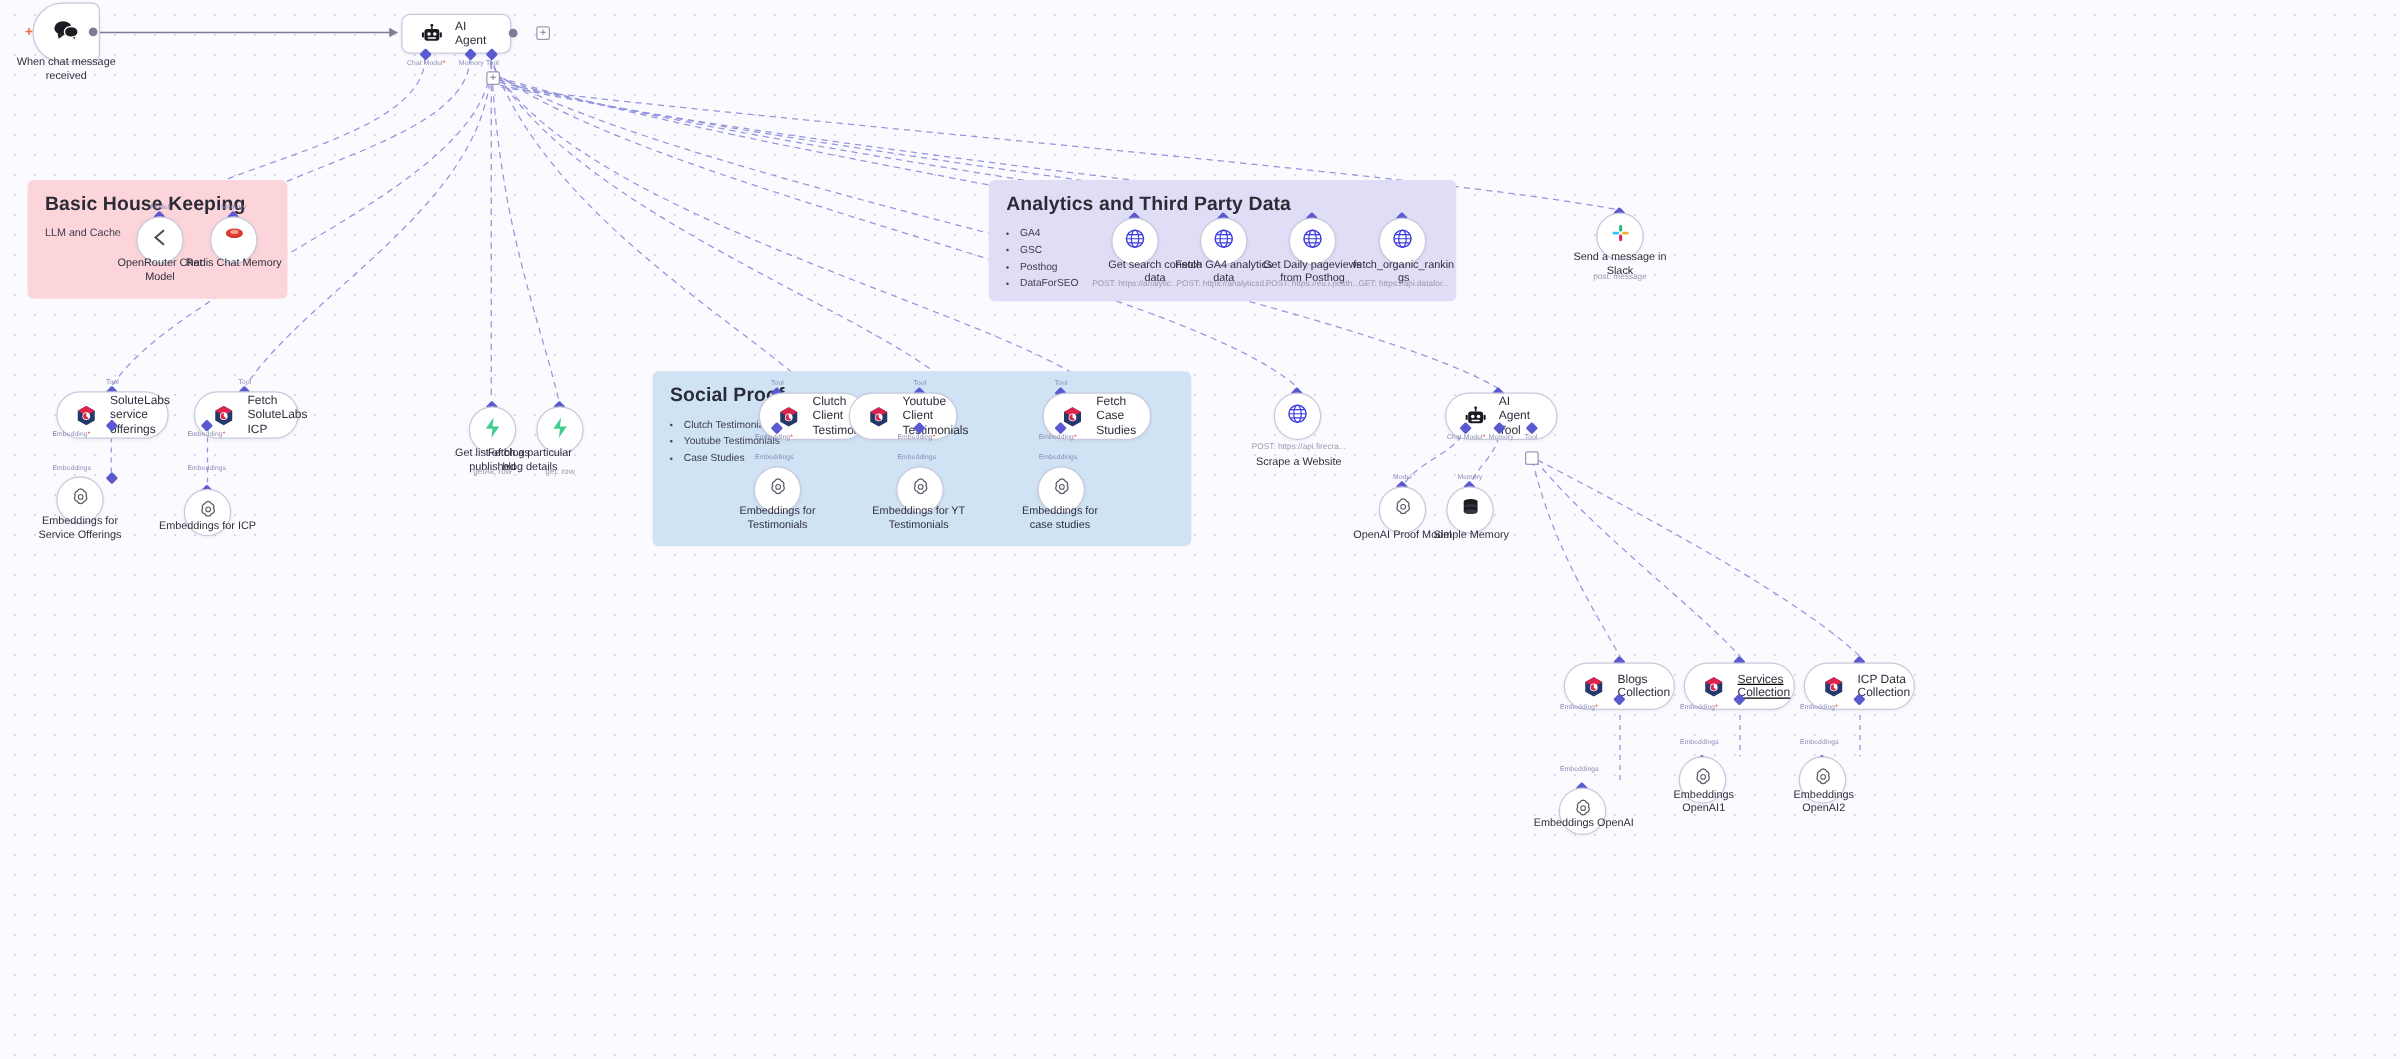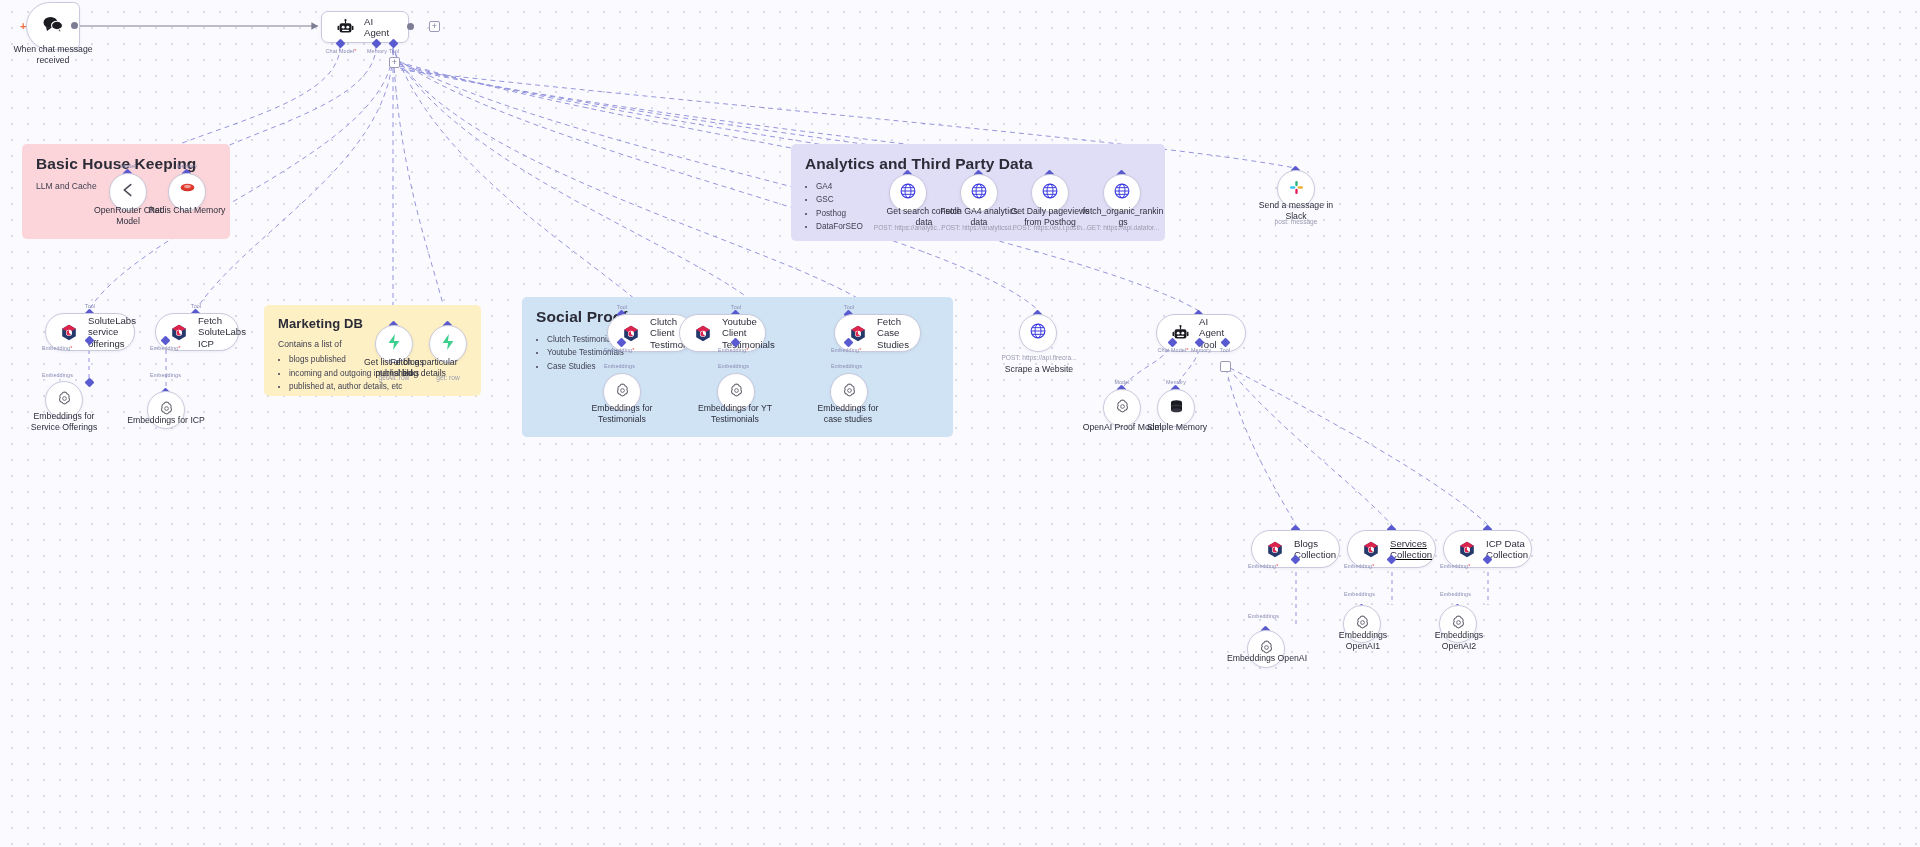--- a/index.html
+++ b/index.html
@@ -137,29 +137,20 @@
       <path d="M1228,368 C1280,430 1350,480 1392,525"></path>
       <path d="M1230,368 C1330,420 1440,480 1488,525"></path>
     </g>
   </svg>
 
   <div class="sticky" style="left:22px;top:144px;width:208px;height:95px;background:#fbd5d9;">
     <h3>Basic House Keeping</h3>
     <p>LLM and Cache</p>
   </div>
 
-  <div class="sticky" style="left:264px;top:305px;width:217px;height:91px;background:#fdf0c4;">
-    <h3 style="font-size:13px;">Marketing DB</h3>
-    <p>Contains a list of</p>
-    <ul>
-      <li>blogs published</li>
-      <li>incoming and outgoing internal links</li>
-      <li>published at, author details, etc</li>
-    </ul>
-  </div>
 
   <div class="sticky" style="left:522px;top:297px;width:431px;height:140px;background:#cfe3f4;">
     <h3>Social Proof</h3>
     <ul style="margin-top:6px;">
       <li>Clutch Testimonials</li>
       <li>Youtube Testimonials</li>
       <li>Case Studies</li>
     </ul>
   </div>
 

